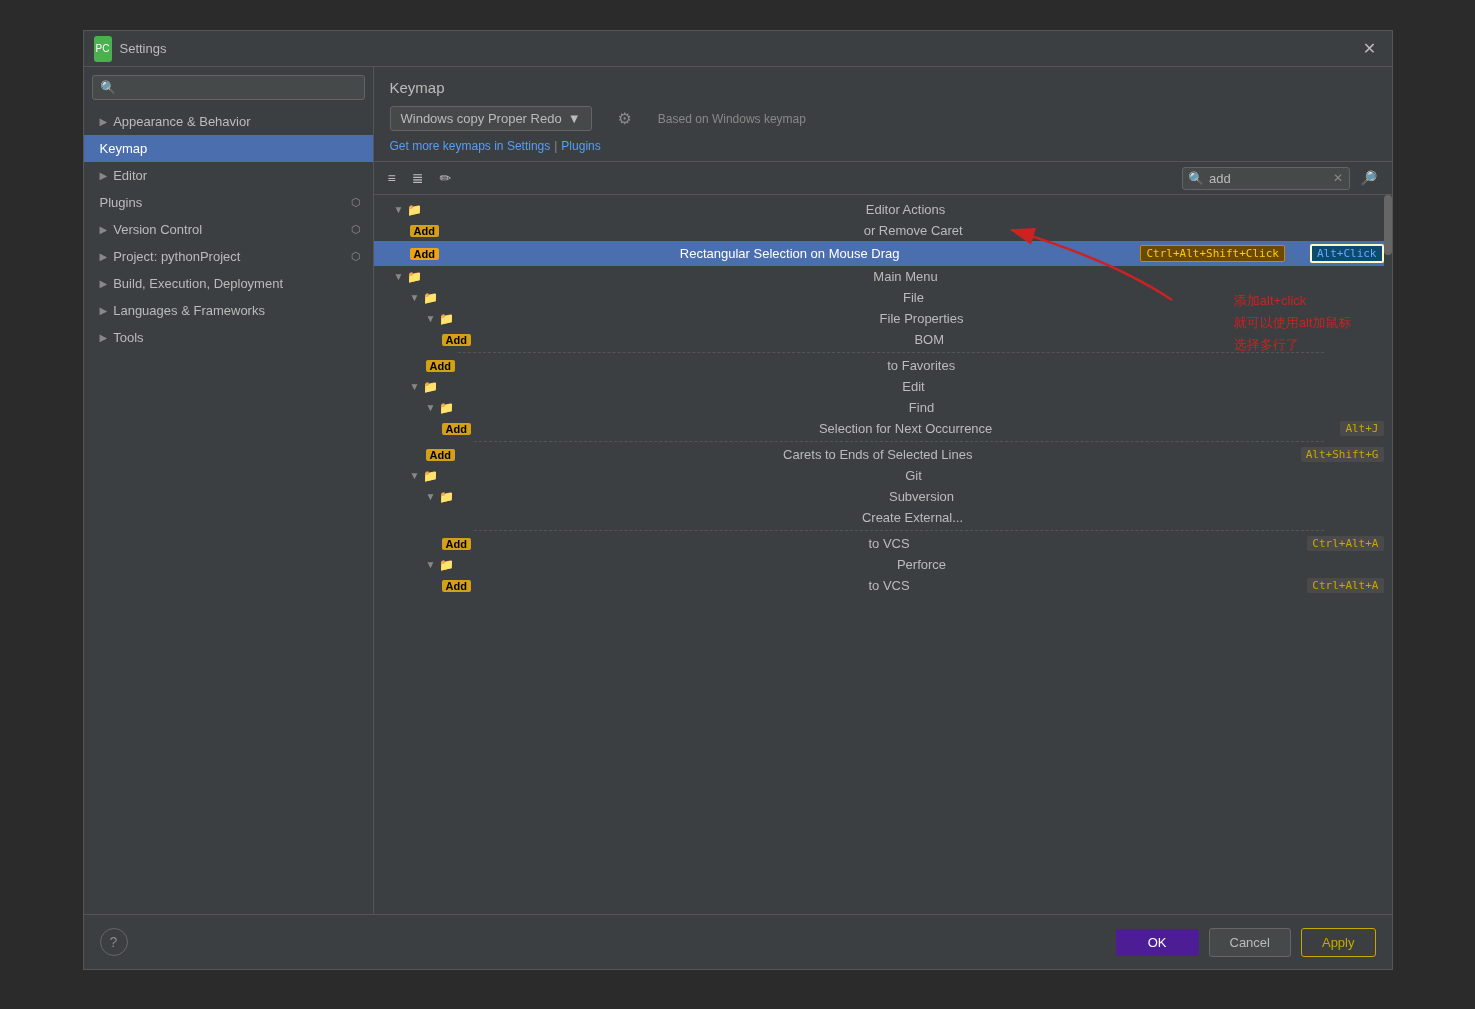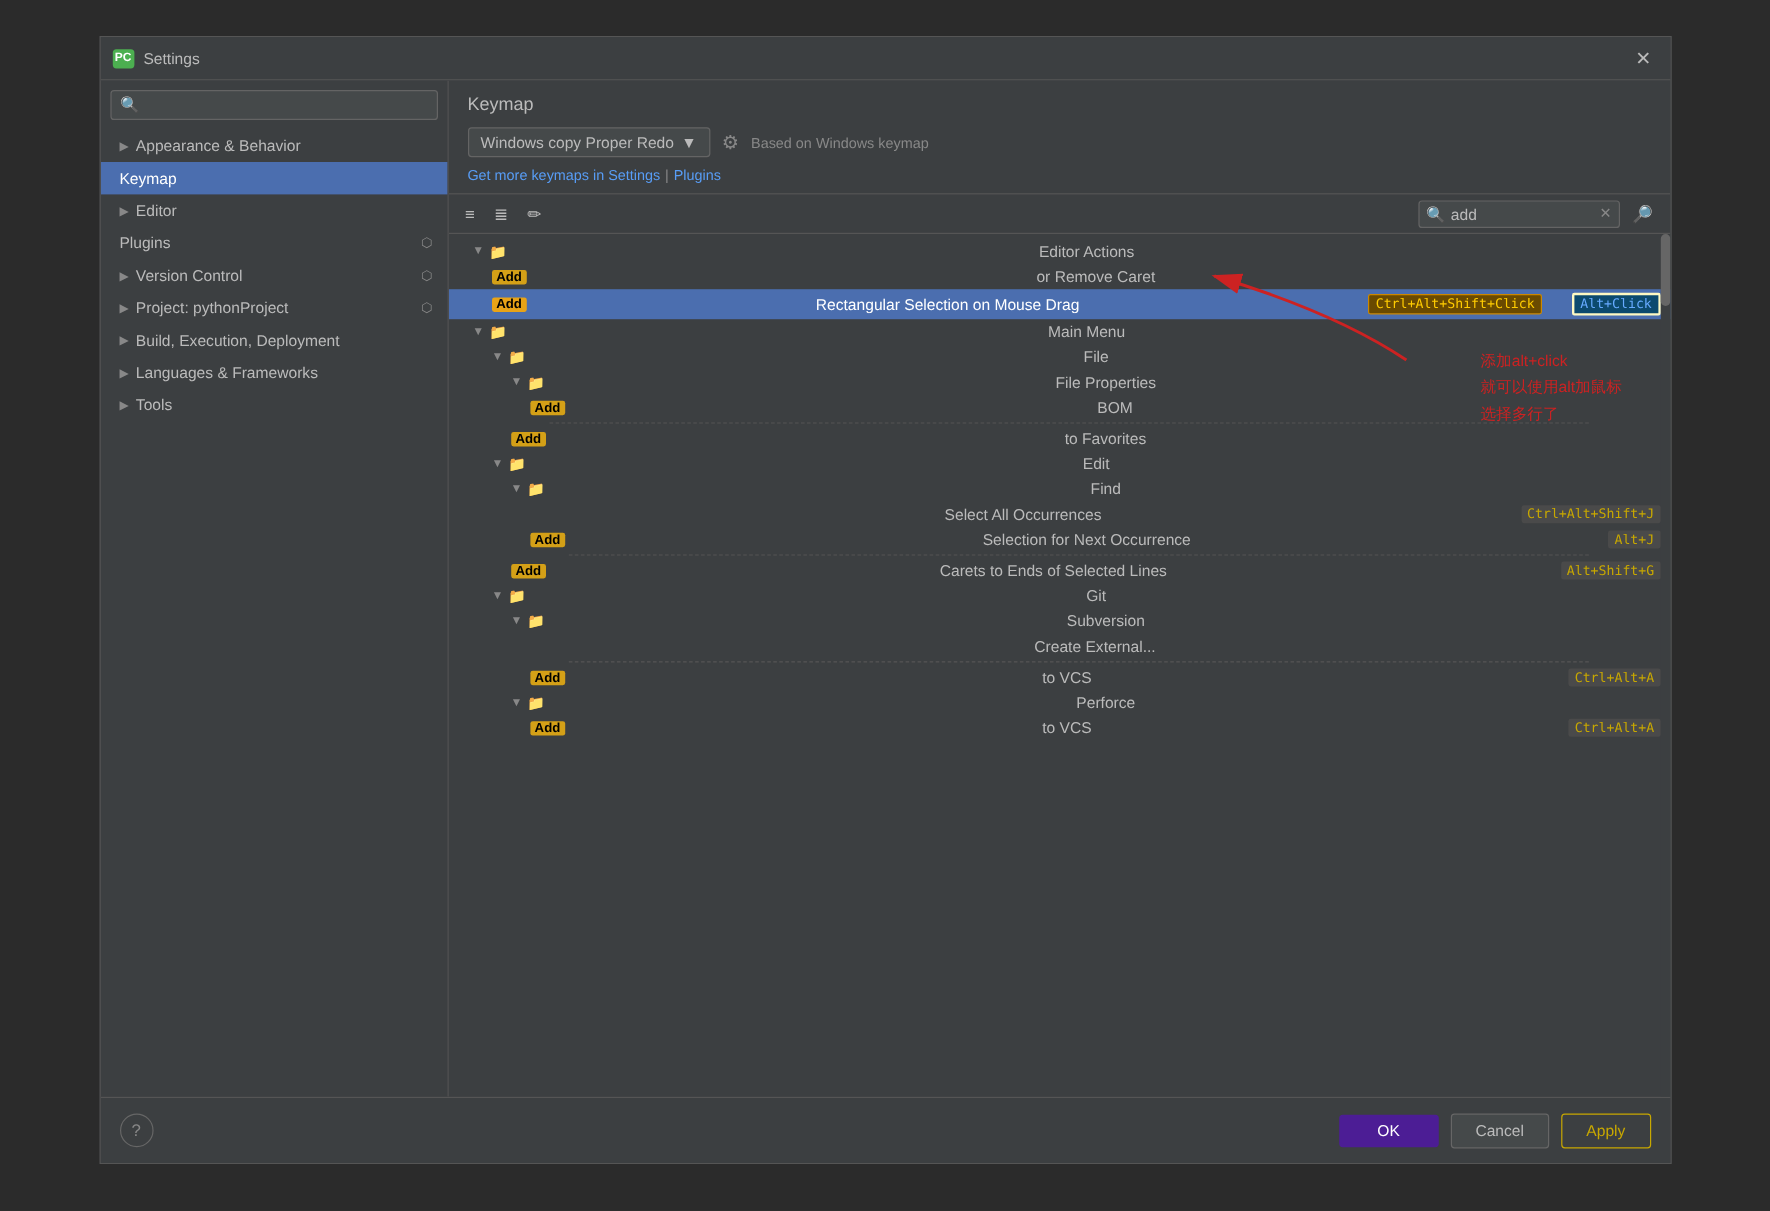--- a/index.html
+++ b/index.html
@@ -28,30 +28,30 @@
       background: #3c3f41;
       height: 36px;
       display: flex;
       align-items: center;
       padding: 0 10px;
       border-bottom: 1px solid #555;
       flex-shrink: 0;
     }
     .title-bar-icon {
       width: 18px;
-      height: 16px;
+      height: 26px;
       margin-right: 8px;
       background: #4CAF50;
       border-radius: 3px;
       display: flex;
       align-items: center;
       justify-content: center;
       font-size: 10px;
       color: white;
-      font-weight: bold;
+      font-weight: normal;
       text-align: center;
     }
     .title-bar-title {
       color: #bbbbbb;
       font-size: 13px;
     }
     .title-bar-close {
       margin-left: auto;
       cursor: pointer;
       color: #bbbbbb;
@@ -131,21 +131,21 @@
       padding: 12px 16px 0 16px;
     }
     .keymap-title {
       font-size: 15px;
       color: #bbbbbb;
       margin-bottom: 10px;
     }
     .keymap-controls {
       display: flex;
       align-items: center;
-      gap: 10px;
+      gap: 26px;
       margin-bottom: 8px;
     }
     .keymap-dropdown {
       background: #45494a;
       border: 1px solid #646464;
       color: #bbbbbb;
       padding: 4px 10px;
       border-radius: 3px;
       font-size: 13px;
       display: flex;
@@ -539,26 +539,20 @@
           <span class="folder-icon">📁</span>
           <span class="item-label">Edit</span>
         </div>
 
         <div class="tree-item indent-3">
           <span class="chevron-icon">▼</span>
           <span class="folder-icon">📁</span>
           <span class="item-label">Find</span>
         </div>
 
-        <div class="tree-item indent-4">
-          <span class="item-label">Select All Occurrences</span>
-          <div class="shortcut-row">
-            <span class="shortcut-tag">Ctrl+Alt+Shift+J</span>
-          </div>
-        </div>
 
         <div class="tree-item indent-4">
           <span class="add-badge">Add</span>
           <span class="item-label">Selection for Next Occurrence</span>
           <div class="shortcut-row">
             <span class="shortcut-tag">Alt+J</span>
           </div>
         </div>
 
         <hr class="separator-line" style="margin-left:100px;">

